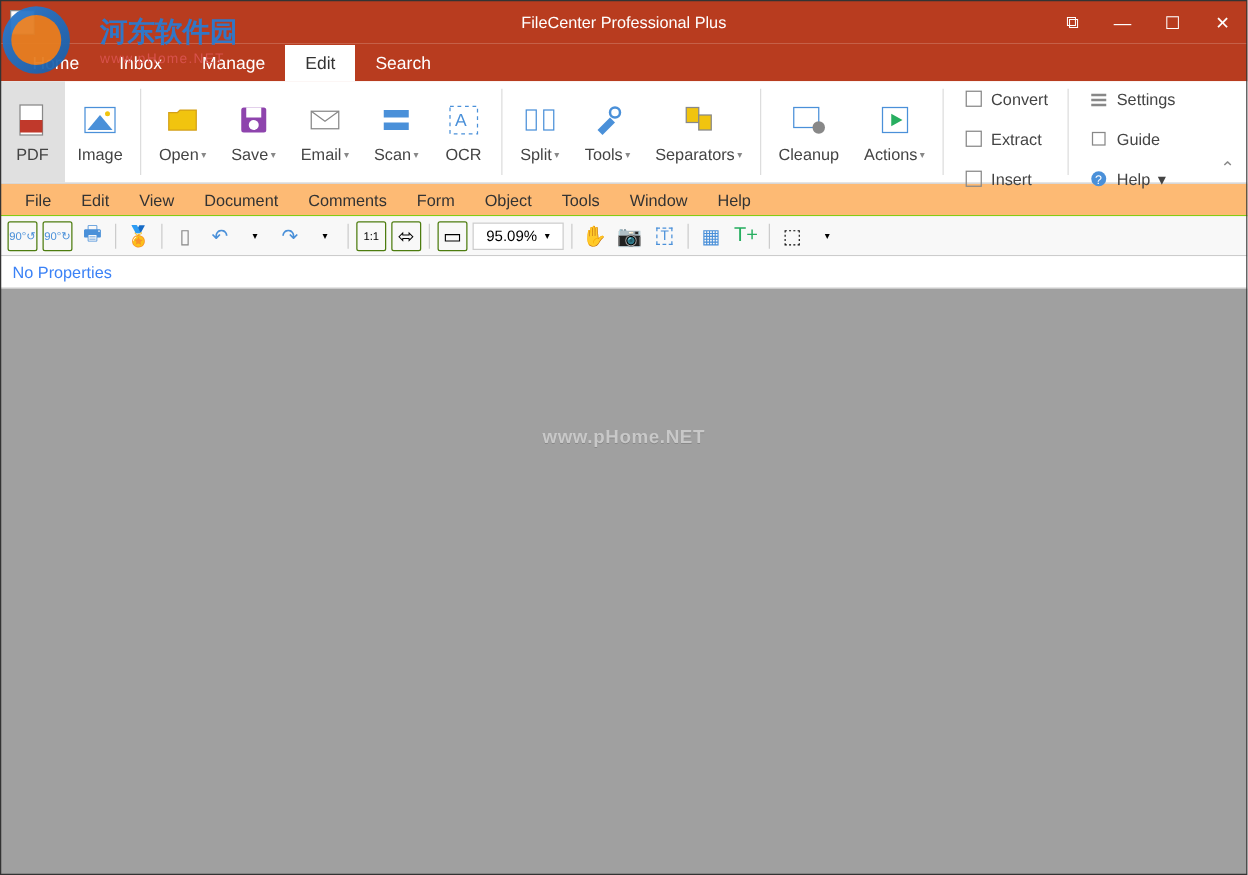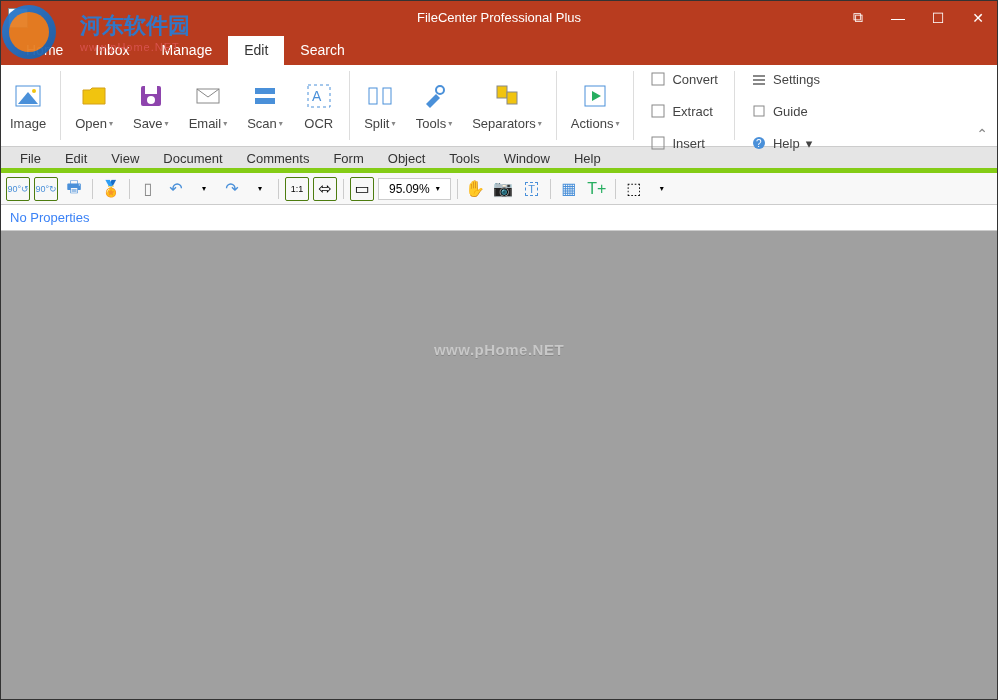--- a/index.html
+++ b/index.html
@@ -21,21 +21,21 @@
 .ribbon-btn { display: flex; flex-direction: column; align-items: center; justify-content: center; padding: 6px 10px; cursor: pointer; font-size: 13px; color: #444; min-width: 48px; }
 .ribbon-btn.selected { background: #e0e0e0; }
 .ribbon-btn .icon { width: 32px; height: 32px; display: flex; align-items: center; justify-content: center; margin-bottom: 4px; }
 .ribbon-btn .label-row { display: flex; align-items: center; gap: 2px; }
 .ribbon-btn .dd { font-size: 8px; color: #888; }
 .ribbon-small-col { display: flex; flex-direction: column; padding: 4px 8px; gap: 12px; }
 .ribbon-small { display: flex; align-items: center; gap: 6px; font-size: 13px; color: #444; cursor: pointer; padding: 2px 4px; }
 .ribbon-small .small-icon { width: 16px; height: 16px; display: inline-flex; align-items: center; justify-content: center; }
 .ribbon-collapse { position: absolute; right: 10px; bottom: 4px; font-size: 14px; color: #888; cursor: pointer; }
 
-.menubar { height: 26px; background: #e5e5e5; border-bottom: 5px solid #84cc16; display: flex; align-items: flex-start; padding-left: 8px; font-size: 13px; color: #333; }
+.menubar { height: 26px; background: #fdba74; border-bottom: 1px solid #84cc16; display: flex; align-items: flex-end; padding-left: 8px; font-size: 13px; color: #333; }
 .menubar .menu { padding: 4px 12px; cursor: pointer; }
 
 .toolbar { height: 32px; background: #f8f8f8; border-bottom: 1px solid #ccc; display: flex; align-items: center; padding: 0 6px; gap: 4px; }
 .toolbar .tbtn { width: 24px; height: 24px; display: flex; align-items: center; justify-content: center; cursor: pointer; border-radius: 2px; }
 .toolbar .tbtn.box { border: 1px solid #4d7c0f; }
 .toolbar .zoom-box { border: 1px solid #ccc; background: #fff; height: 22px; padding: 0 10px; font-size: 12px; display: flex; align-items: center; gap: 6px; }
 .toolbar .sep { width: 1px; height: 20px; background: #ccc; margin: 0 2px; }
 
 .propbar { height: 26px; background: #fff; border-bottom: 1px solid #ccc; display: flex; align-items: center; padding-left: 10px; font-size: 13px; color: #3b82f6; }
 
@@ -68,20 +68,29 @@
 <div class="maintabs">
   <div class="tab">Home</div>
   <div class="tab">Inbox</div>
   <div class="tab">Manage</div>
   <div class="tab active">Edit</div>
   <div class="tab">Search</div>
 </div>
 
 <div class="ribbon">
   <div class="ribbon-group">
+    <div class="ribbon-btn selected">
+      <span class="icon">
+          <svg width="28" height="28">
+            <rect x="4" y="2" width="18" height="24" fill="#fff" stroke="#888"></rect>
+            <rect x="4" y="14" width="18" height="10" fill="#c0392b"></rect>
+          </svg>
+        </span>
+      <span>PDF</span>
+    </div>
     <div class="ribbon-btn">
       <span class="icon">
           <svg width="28" height="28">
             <rect x="2" y="4" width="24" height="20" fill="#fff" stroke="#4a90d9"></rect>
             <polygon points="4,22 14,10 24,22" fill="#4a90d9"></polygon>
             <circle cx="20" cy="9" r="2" fill="#f1c40f"></circle>
           </svg>
         </span>
       <span>Image</span>
     </div>
@@ -180,20 +189,29 @@
           </svg>
         </span>
       <span class="label-row">
           <span>Separators</span>
           <span class="dd">▾</span>
         </span>
     </div>
   </div>
   <div class="ribbon-divider"></div>
   <div class="ribbon-group">
+    <div class="ribbon-btn">
+      <span class="icon">
+          <svg width="28" height="28">
+            <rect x="2" y="4" width="20" height="16" fill="#fff" stroke="#4a90d9"></rect>
+            <circle cx="22" cy="20" r="5" fill="#888"></circle>
+          </svg>
+        </span>
+      <span>Cleanup</span>
+    </div>
     <div class="ribbon-btn">
       <span class="icon">
           <svg width="28" height="28">
             <rect x="4" y="4" width="20" height="20" fill="#fff" stroke="#4a90d9"></rect>
             <polygon points="11,9 11,19 20,14" fill="#27ae60"></polygon>
           </svg>
         </span>
       <span class="label-row">
           <span>Actions</span>
           <span class="dd">▾</span>

